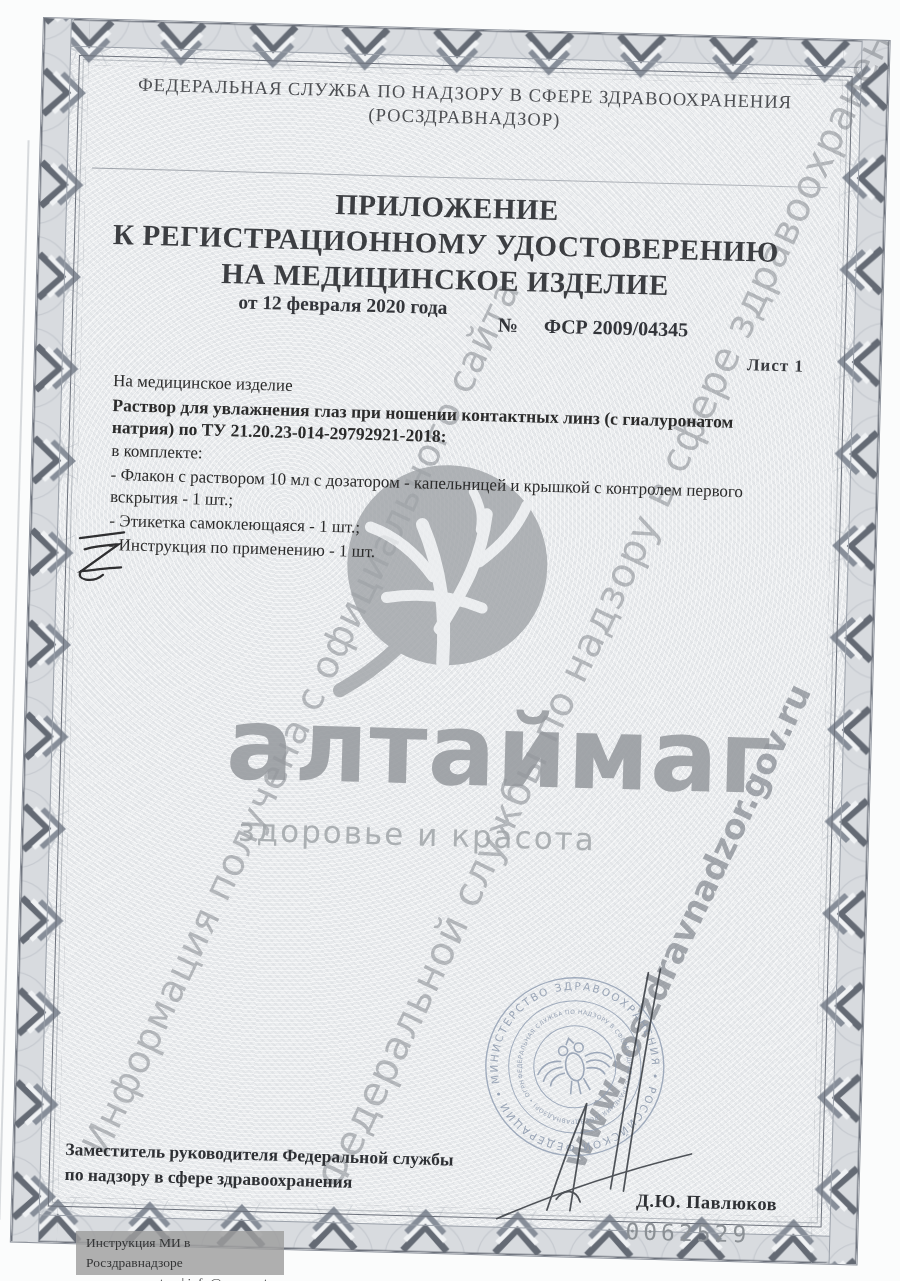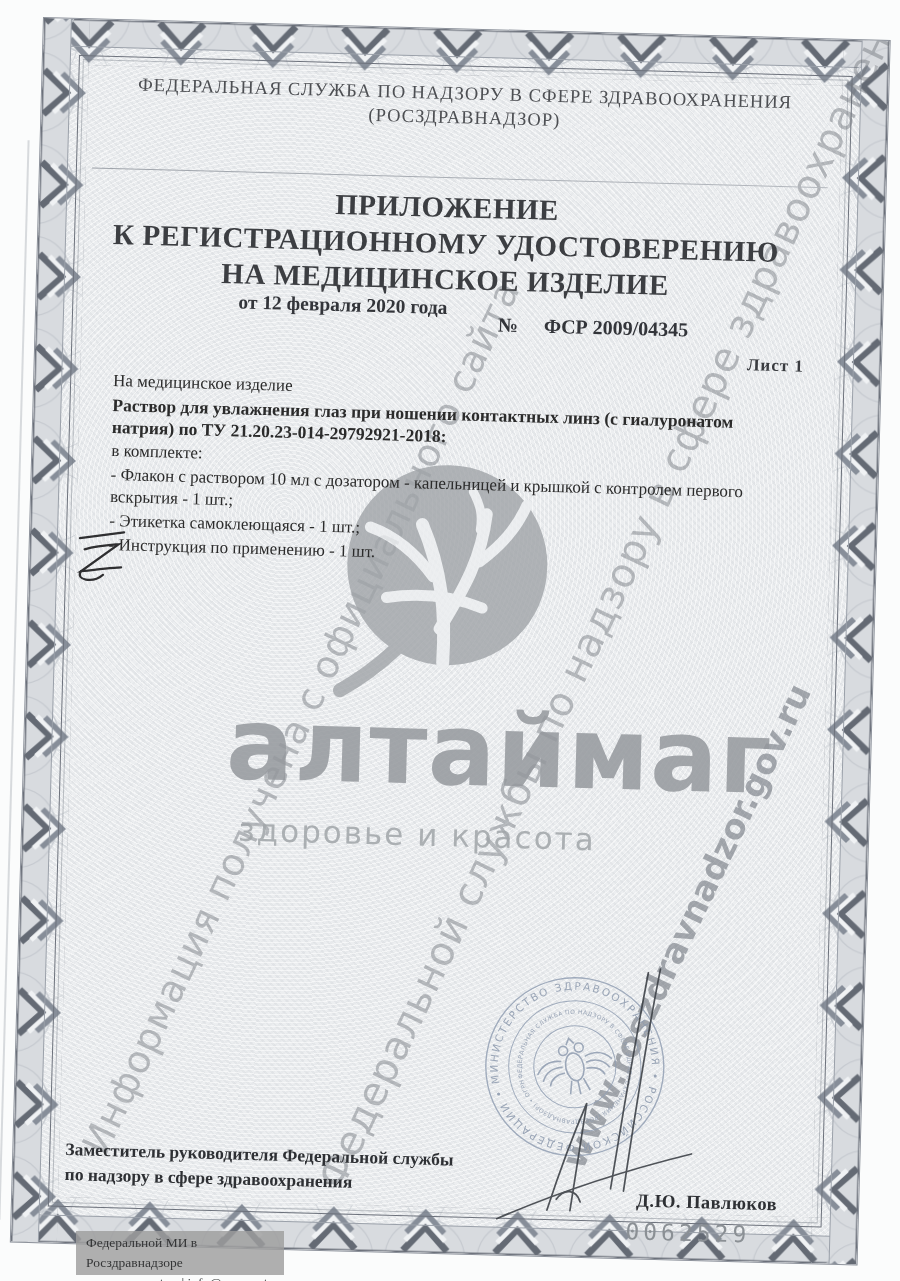--- a/index.html
+++ b/index.html
@@ -240,15 +240,15 @@
 
   <div class="position-block">
     <div>Заместитель руководителя Федеральной службы</div>
     <div>по надзору в сфере здравоохранения</div>
   </div>
   <div class="official-name">Д.Ю. Павлюков</div>
   <div class="blank-number">0062529</div>
 </div>
 
 <div class="footer-box">
-  <div>Федеральной МИ в Росздравнадзоре</div>
+  <div>Инструкция МИ в Росздравнадзоре</div>
   <div>www.nevacert.ru | info@nevacert.ru</div>
 </div>
 
 </body></html>

